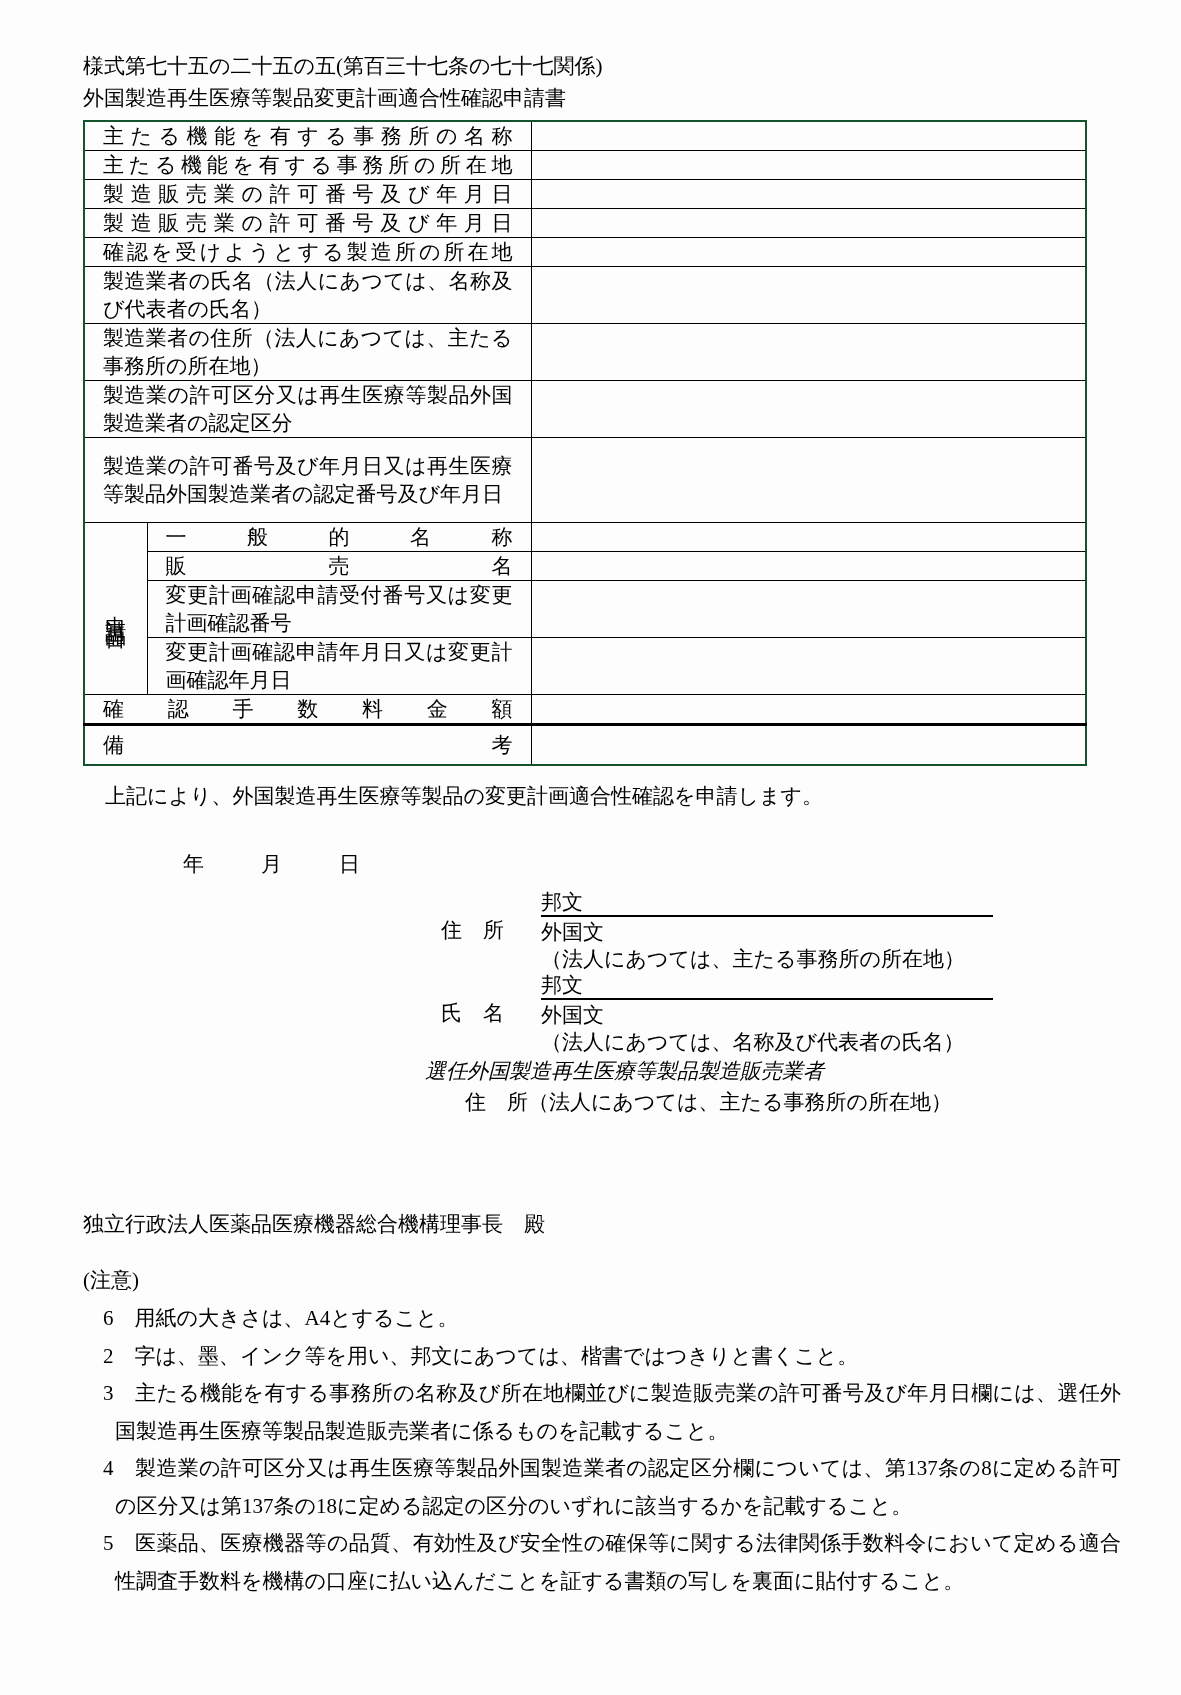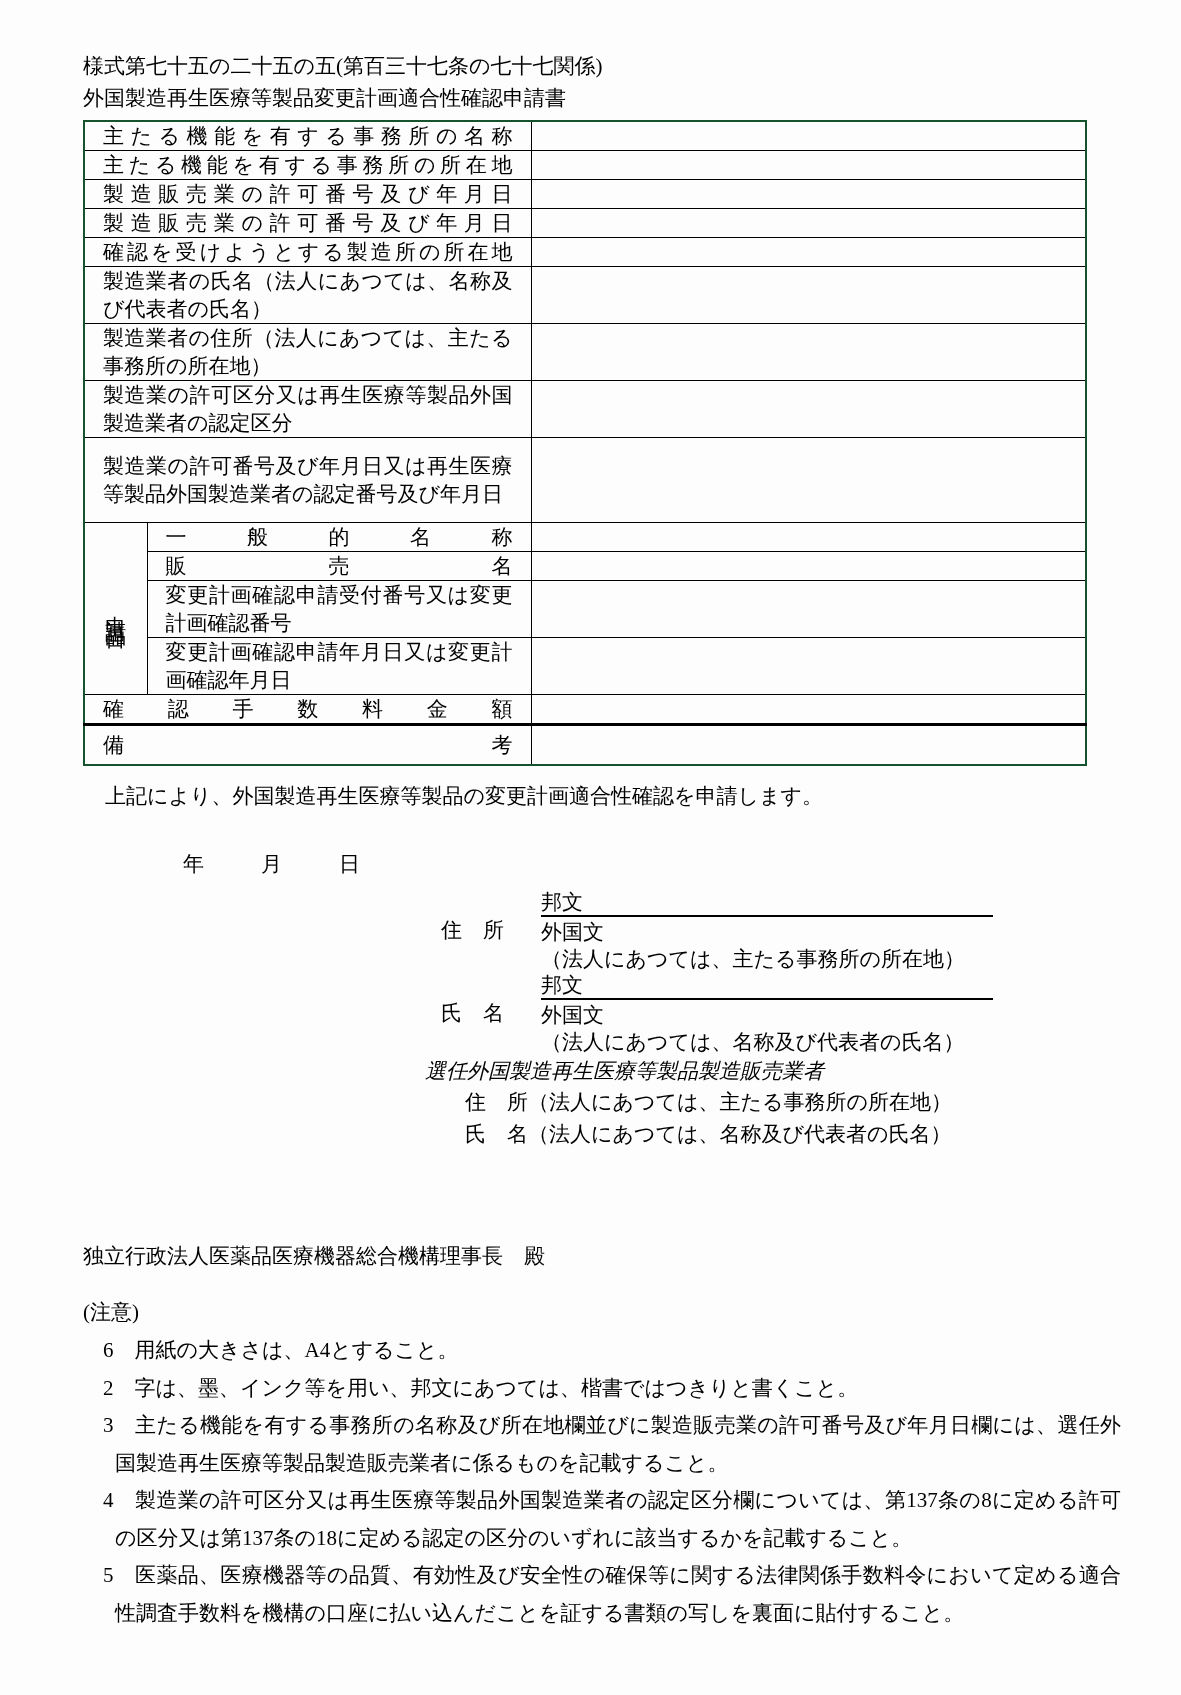--- a/index.html
+++ b/index.html
@@ -153,21 +153,20 @@
         <div class="ul-line">邦文</div>
         <div>外国文</div>
         <div>（法人にあつては、名称及び代表者の氏名）</div>
       </div>
     </div>
   </div>
 
   <div class="agent-heading">選任外国製造再生医療等製品製造販売業者</div>
   <div class="agent-lines">
     <div>住　所（法人にあつては、主たる事務所の所在地）</div>
-    <div>氏　名（法人にあつては、名称及び代表者の氏名）</div>
   </div>
 
   <div class="addressee">独立行政法人医薬品医療機器総合機構理事長　殿</div>
 
   <div class="notes-heading">(注意)</div>
   <div class="notes">
     <div class="note">6　用紙の大きさは、A4とすること。</div>
     <div class="note">2　字は、墨、インク等を用い、邦文にあつては、楷書ではつきりと書くこと。</div>
     <div class="note">3　主たる機能を有する事務所の名称及び所在地欄並びに製造販売業の許可番号及び年月日欄には、選任外国製造再生医療等製品製造販売業者に係るものを記載すること。</div>
     <div class="note">4　製造業の許可区分又は再生医療等製品外国製造業者の認定区分欄については、第137条の8に定める許可の区分又は第137条の18に定める認定の区分のいずれに該当するかを記載すること。</div>

